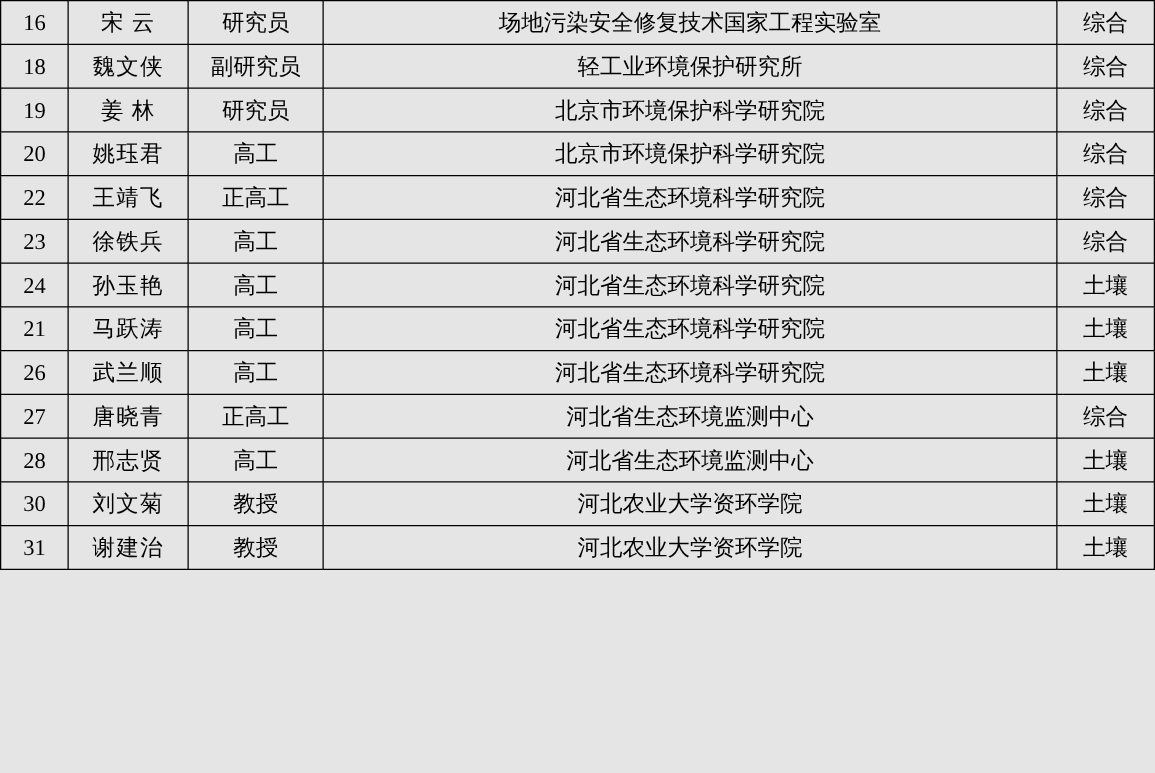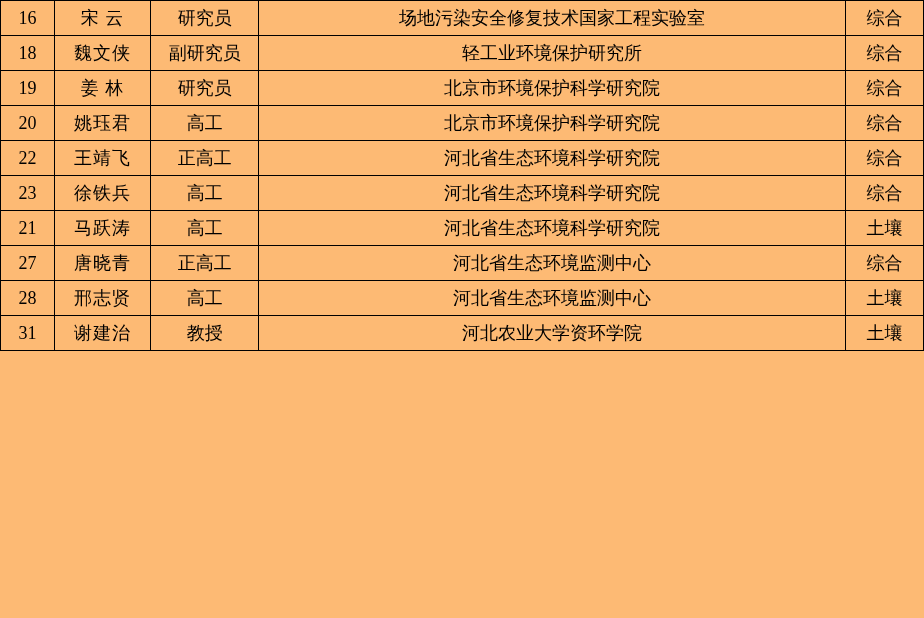--- a/index.html
+++ b/index.html
@@ -10,21 +10,21 @@
   body {
     width: 924px;
     height: 618px;
     font-family: "Liberation Serif", "DejaVu Serif", serif;
     overflow: hidden;
   }
   .sheet {
     width: 924px;
     height: 618px;
     position: relative;
-    background: #fdba74;
+    background: #e5e5e5;
   }
   table.roster {
     border-collapse: collapse;
     width: 924px;
     table-layout: fixed;
   }
   table.roster td {
     border: 1px solid #000000;
     height: 34px;
     padding: 0 2px;
@@ -97,41 +97,62 @@
         <td class="cell-cat">综合</td>
       </tr>
       <tr>
         <td class="cell-index">23</td>
         <td class="cell-name">徐铁兵</td>
         <td class="cell-title">高工</td>
         <td class="cell-org">河北省生态环境科学研究院</td>
         <td class="cell-cat">综合</td>
       </tr>
       <tr>
+        <td class="cell-index">24</td>
+        <td class="cell-name">孙玉艳</td>
+        <td class="cell-title">高工</td>
+        <td class="cell-org">河北省生态环境科学研究院</td>
+        <td class="cell-cat">土壤</td>
+      </tr>
+      <tr>
         <td class="cell-index">21</td>
         <td class="cell-name">马跃涛</td>
+        <td class="cell-title">高工</td>
+        <td class="cell-org">河北省生态环境科学研究院</td>
+        <td class="cell-cat">土壤</td>
+      </tr>
+      <tr>
+        <td class="cell-index">26</td>
+        <td class="cell-name">武兰顺</td>
         <td class="cell-title">高工</td>
         <td class="cell-org">河北省生态环境科学研究院</td>
         <td class="cell-cat">土壤</td>
       </tr>
       <tr>
         <td class="cell-index">27</td>
         <td class="cell-name">唐晓青</td>
         <td class="cell-title">正高工</td>
         <td class="cell-org">河北省生态环境监测中心</td>
         <td class="cell-cat">综合</td>
       </tr>
       <tr>
         <td class="cell-index">28</td>
         <td class="cell-name">邢志贤</td>
         <td class="cell-title">高工</td>
         <td class="cell-org">河北省生态环境监测中心</td>
         <td class="cell-cat">土壤</td>
       </tr>
       <tr>
+        <td class="cell-index">30</td>
+        <td class="cell-name">刘文菊</td>
+        <td class="cell-title">教授</td>
+        <td class="cell-org">河北农业大学资环学院</td>
+        <td class="cell-cat">土壤</td>
+      </tr>
+      <tr>
         <td class="cell-index">31</td>
         <td class="cell-name">谢建治</td>
         <td class="cell-title">教授</td>
         <td class="cell-org">河北农业大学资环学院</td>
         <td class="cell-cat">土壤</td>
       </tr>
     </tbody>
   </table>
 </div>
 

